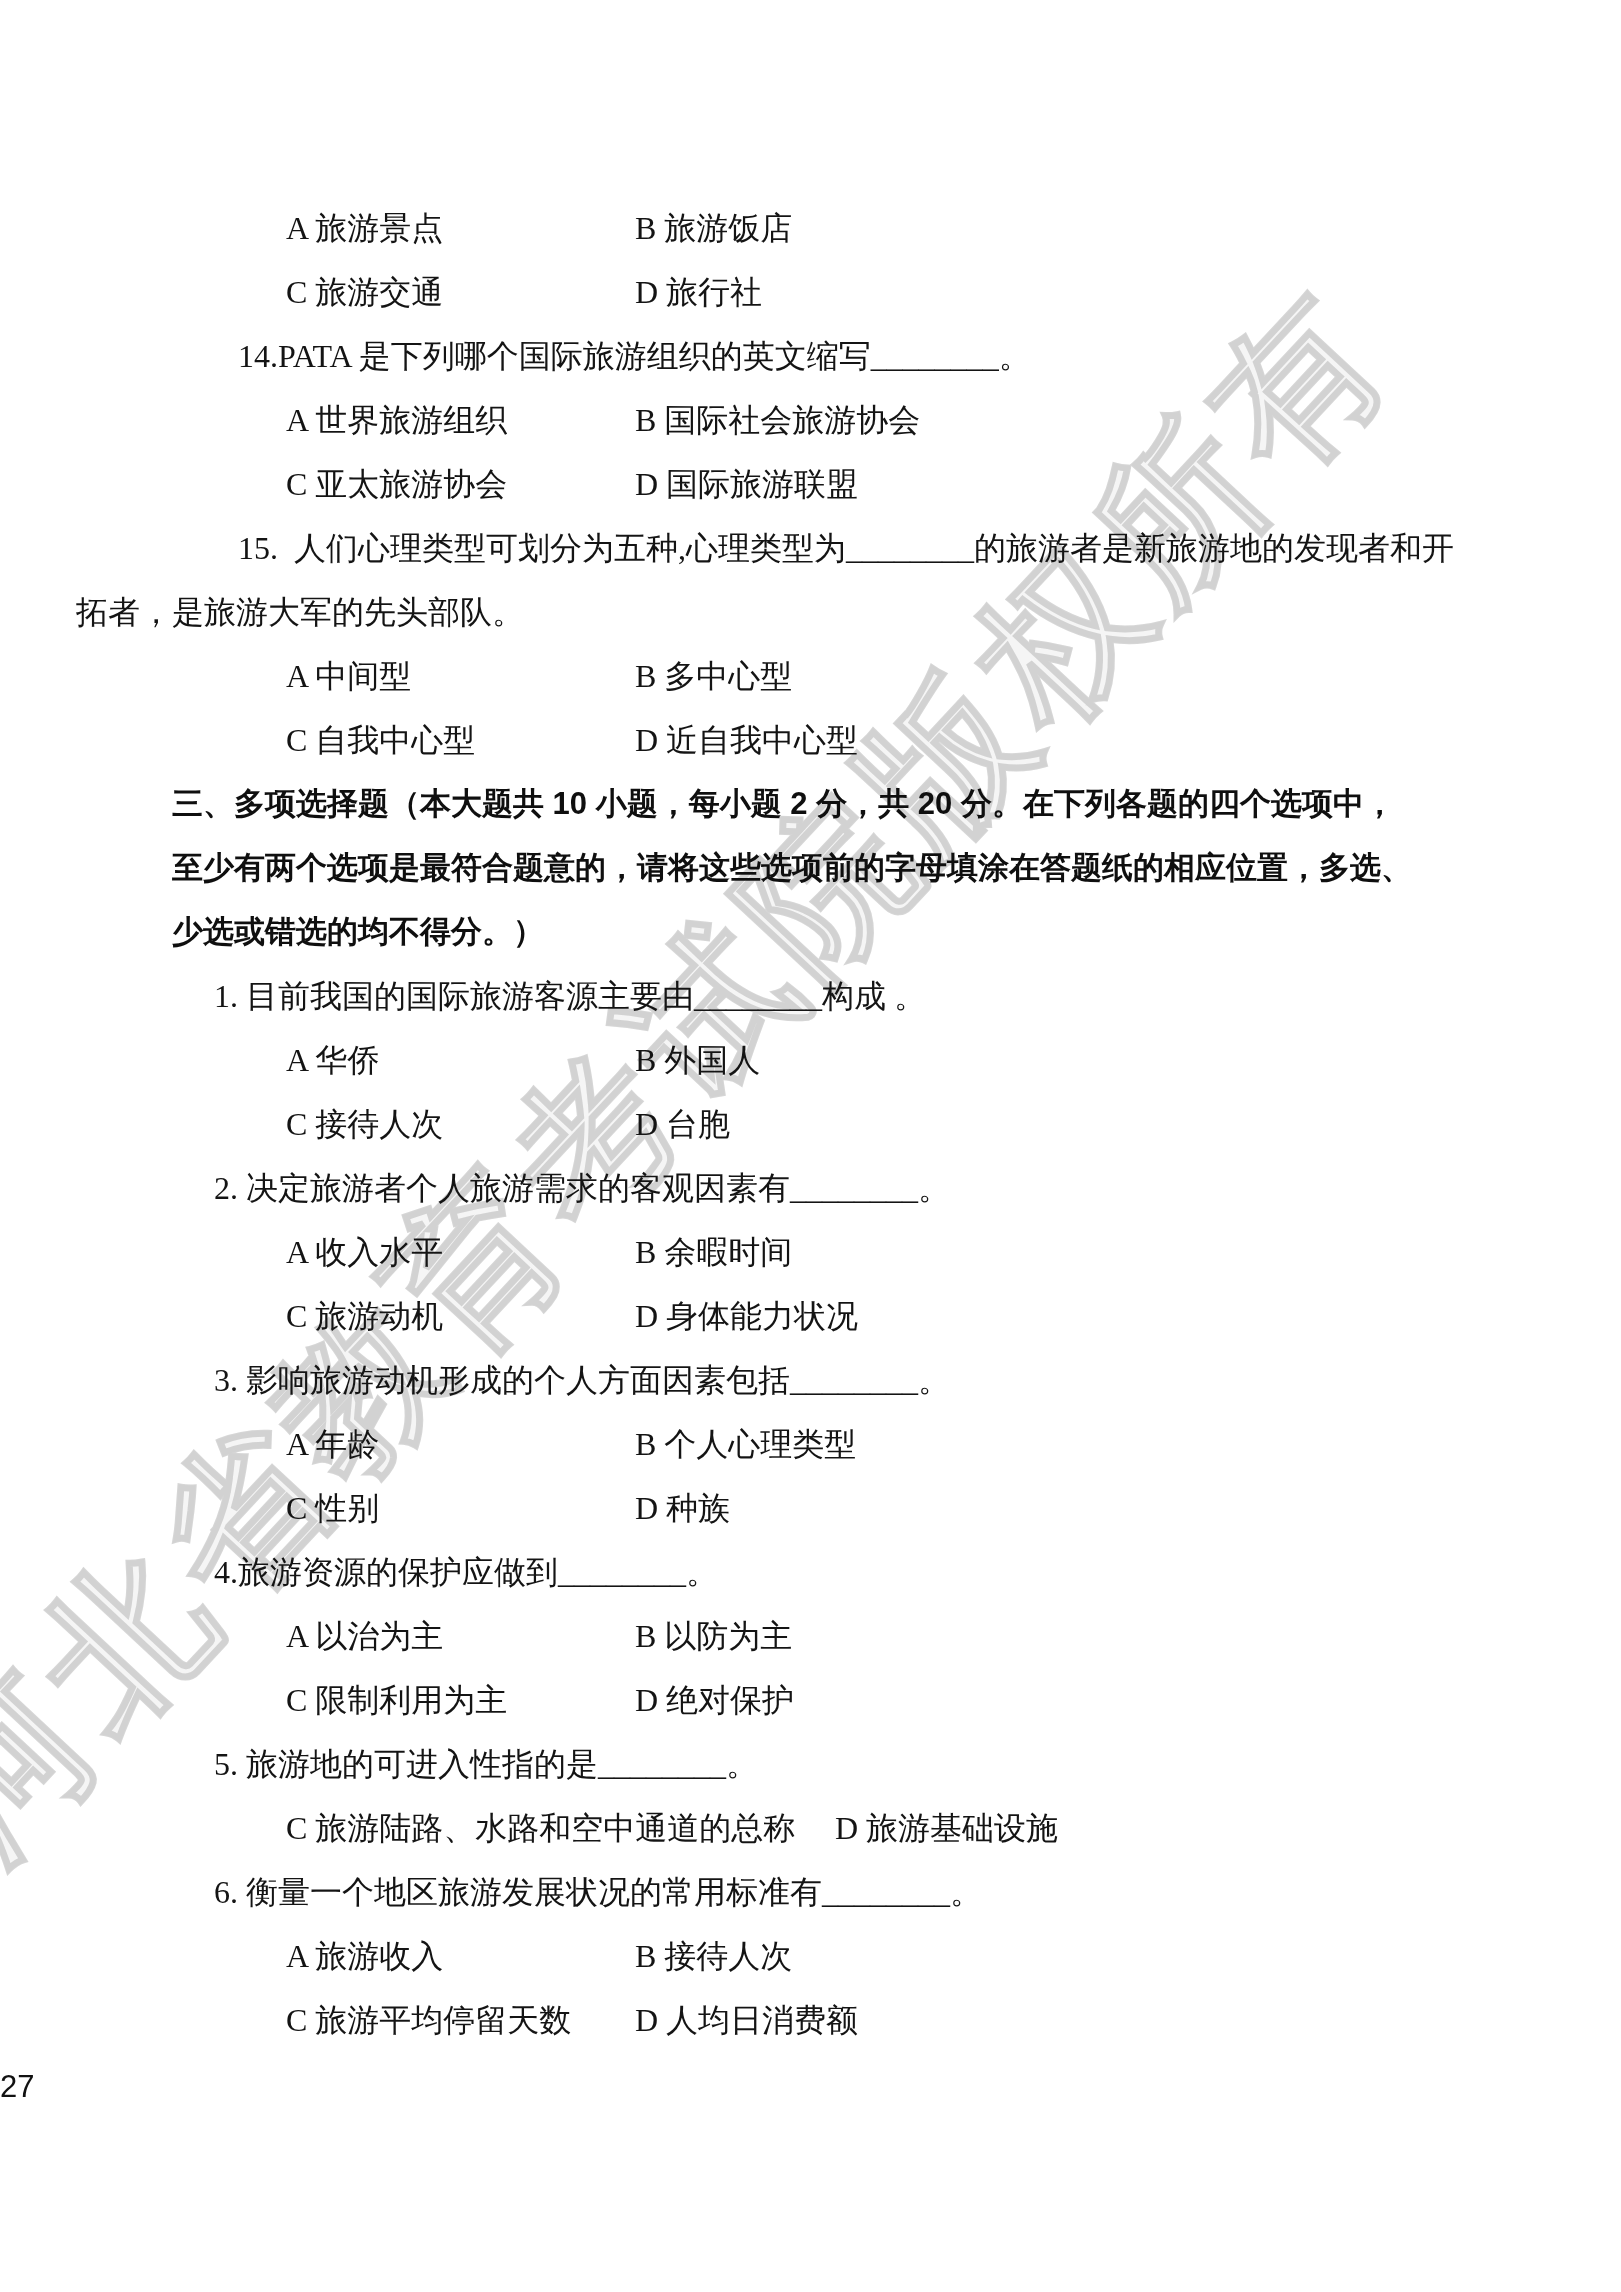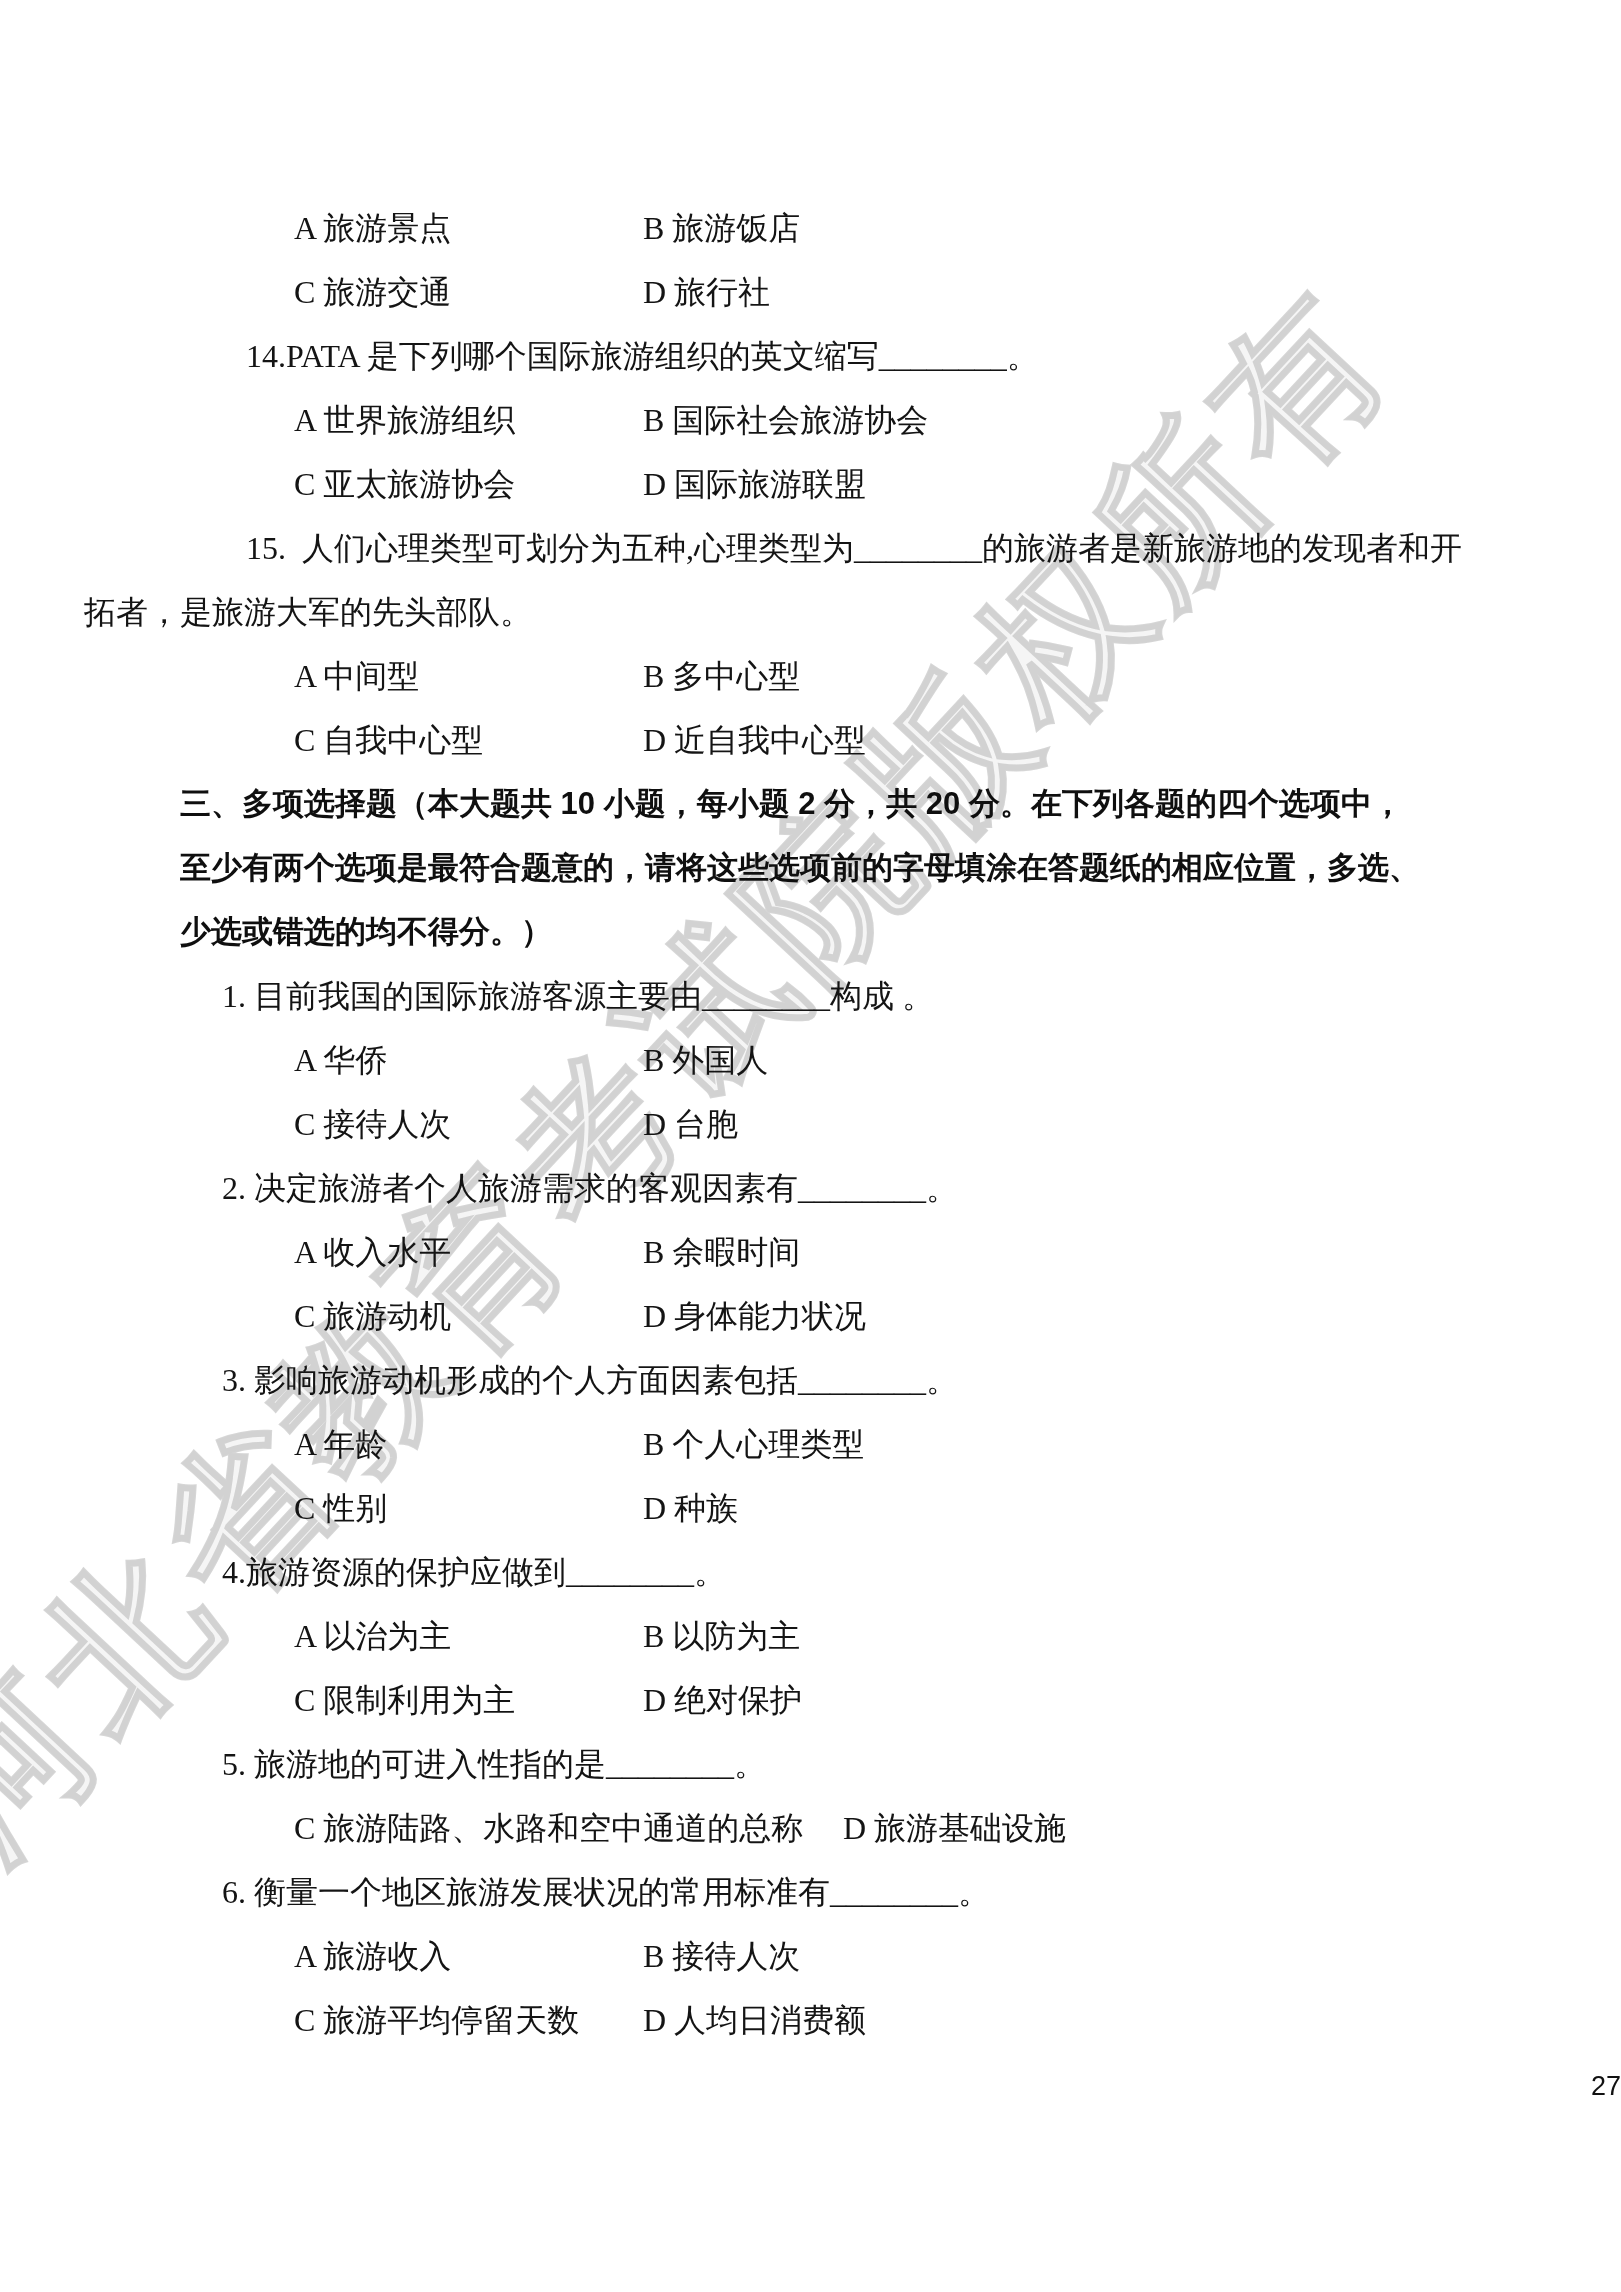--- a/index.html
+++ b/index.html
@@ -11,37 +11,37 @@
   }
   .watermark {
     position:absolute; left:-421px; top:965px; width:2156px;
     text-align:center; transform:rotate(-47deg);
     font-family:"Liberation Sans","DejaVu Sans",sans-serif;
     font-weight:700; font-size:162px; letter-spacing:9.8px;
     color:rgba(185,185,185,0.14);
     -webkit-text-stroke:2px rgba(186,186,186,0.60);
     white-space:nowrap; pointer-events:none;
   }
-  .doc { position:absolute; top:0; left:8px; right:0; padding-top:196px; }
+  .doc { position:absolute; top:0; left:0; right:0; padding-top:196px; }
   .line { height:64px; line-height:64px; white-space:pre; position:relative; }
   .head {
     padding-left:172px;
     font-family:"Liberation Sans","DejaVu Sans",sans-serif;
     font-weight:700; font-size:31px; color:#0f0f0f;
   }
   .cont   { padding-left:76px; }
   .stem-a { padding-left:238px; }
   .stem-b { padding-left:214px; }
   .opt .col-a { position:absolute; left:286px; top:0; }
   .opt .col-b { position:absolute; left:635px; top:0; }
   .opt.wide .col-b { left:835px; }
   .pagenum {
-    height:69px; line-height:69px; text-align:right;
+    height:69px; line-height:69px; text-align:left;
     font-family:"Liberation Sans","DejaVu Sans",sans-serif;
-    font-size:27px; color:#111111;
+    font-size:31px; color:#111111;
   }
 </style>
 </head>
 <body>
 
 <div class="page">
 
   <div class="watermark">河北省教育考试院版权所有</div>
 
   <div class="doc">

